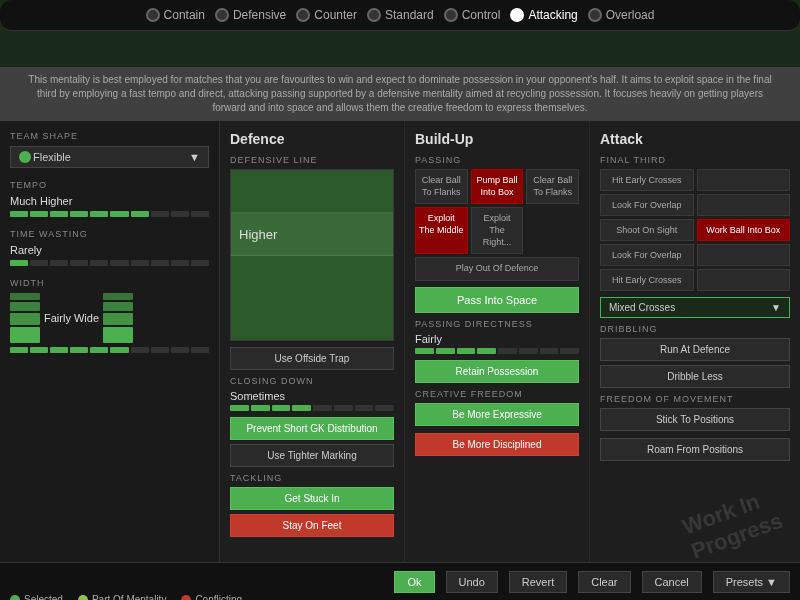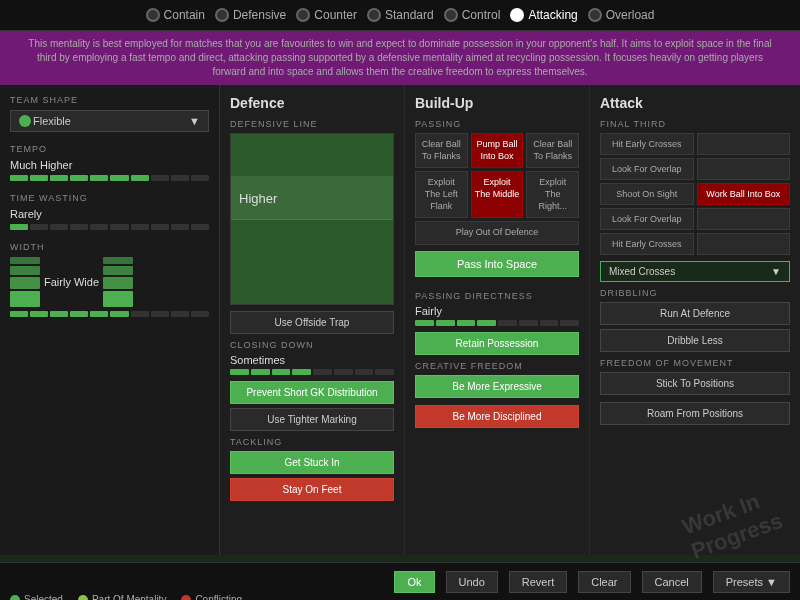--- a/index.html
+++ b/index.html
@@ -16,20 +16,21 @@
 
     
     #mentality-bar {
       background: #111;
       display: flex;
       align-items: center;
       justify-content: center;
       padding: 8px 0;
       gap: 10px;
       border-bottom: 1px solid #333;
+      border-radius: 12px;
     }
     .mentality-option {
       display: flex;
       align-items: center;
       gap: 4px;
       color: #aaa;
       cursor: pointer;
       font-size: 12px;
     }
     .mentality-option .radio-circle {
@@ -43,26 +44,27 @@
     .mentality-option.active .radio-circle {
       background: #fff;
       border-color: #fff;
     }
     .mentality-option.active {
       color: #fff;
     }
 
     
     #description {
-      background: #701a75;
+      background: #404040;
       padding: 6px 20px;
       font-size: 10px;
       color: #aaa;
       text-align: center;
       line-height: 1.4;
+      margin-top: 36px;
     }
 
     
     #main-content {
       display: flex;
       height: calc(600px - 130px);
       background: #1e1e1e;
     }
 
     
@@ -201,21 +203,21 @@
 
     .pass-space-btn {
       background: #4CAF50;
       border: 1px solid #5CBF60;
       color: #fff;
       padding: 6px;
       text-align: center;
       cursor: pointer;
       font-size: 11px;
       width: 100%;
-      margin-bottom: 14px;
+      margin-bottom: 6px;
     }
     .attack-cell {
       background: #2a2a2a;
       border: 1px solid #3a3a3a;
       padding: 5px 4px;
       text-align: center;
       font-size: 9px;
       color: #aaa;
       cursor: pointer;
     }
@@ -474,21 +476,20 @@
   </div>
 
   <div class="panel-col" style="max-width:185px;flex:0 0 185px;">
     <div class="col-title">Build-Up</div>
     <div class="sub-section-label">PASSING</div>
 
     <div class="passing-grid">
       <div class="pass-cell">Clear Ball To Flanks</div>
       <div class="pass-cell active">Pump Ball Into Box</div>
       <div class="pass-cell">Clear Ball To Flanks</div>
-      <div class="pass-cell">Exploit The Left Flank</div>
       <div class="pass-cell active">Exploit The Middle</div>
       <div class="pass-cell">Exploit The Right...</div>
       <div class="pass-cell" style="grid-column:1/-1;">Play Out Of Defence</div>
     </div>
 
     <div class="pass-space-btn">Pass Into Space</div>
 
     <div class="sub-section-label">PASSING DIRECTNESS</div>
     <div style="font-size:11px;color:#ddd;margin-bottom:3px;">Fairly</div>
     <div style="display:flex;gap:2px;height:6px;margin-bottom:6px;">

